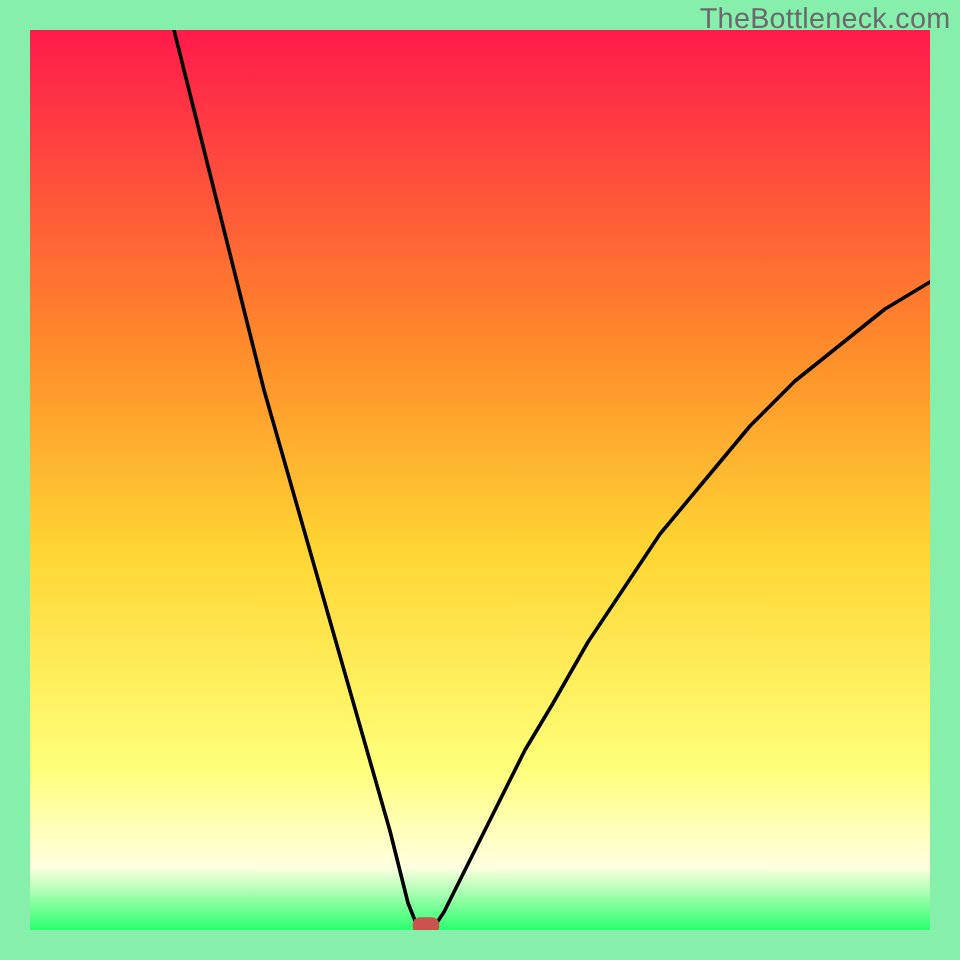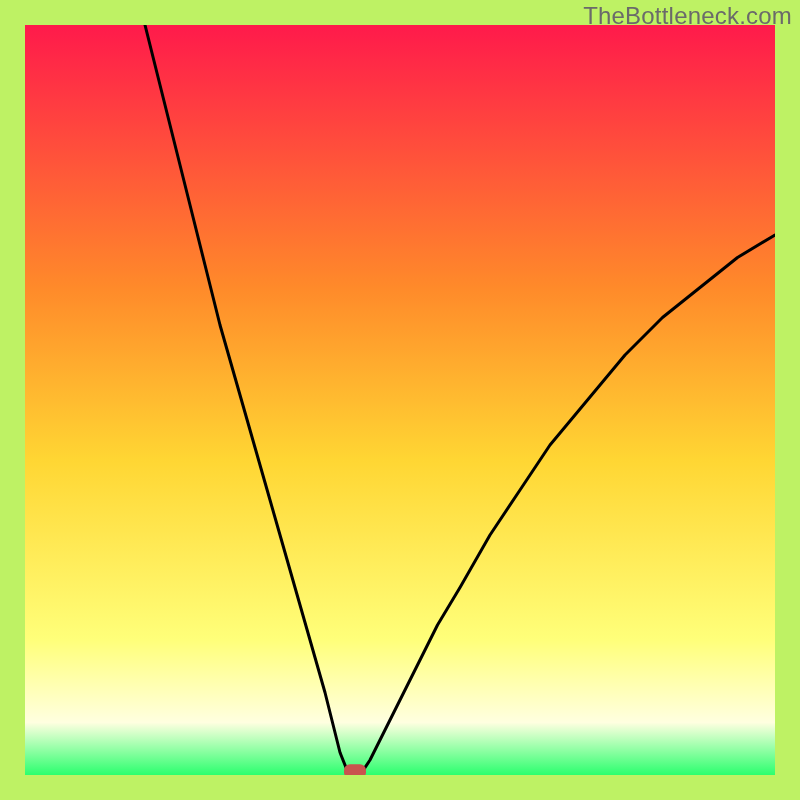--- a/index.html
+++ b/index.html
@@ -8,21 +8,21 @@
     width: 800px;
     height: 800px;
     background: #000;
     font-family: Arial, Helvetica, sans-serif;
     overflow: hidden;
   }
   .frame {
     position: relative;
     width: 800px;
     height: 800px;
-    background: #bef264;
+    background: #86efac;
   }
   .watermark {
     position: absolute;
     top: 2px;
     right: 8px;
     color: #6a6a6a;
     font-size: 24px;
     font-weight: 400;
     letter-spacing: 0.2px;
     user-select: none;

